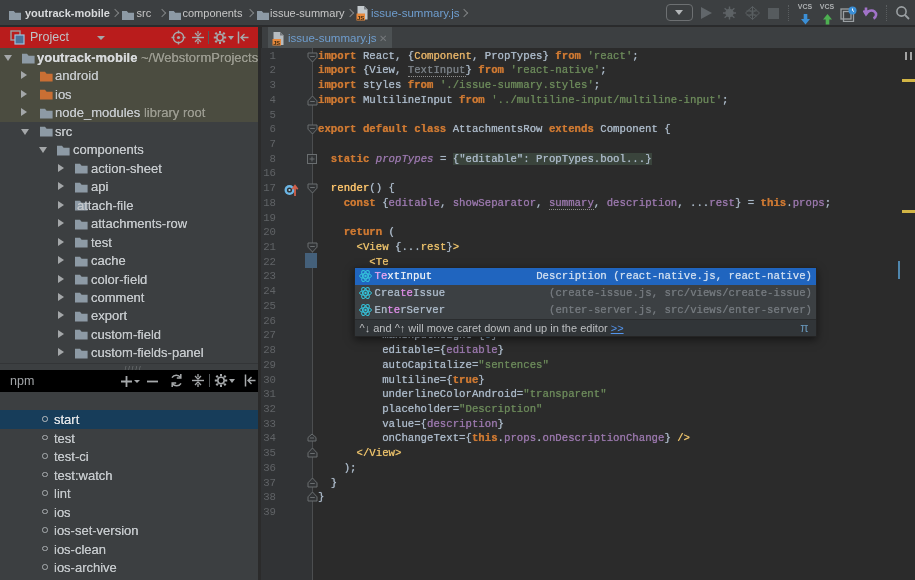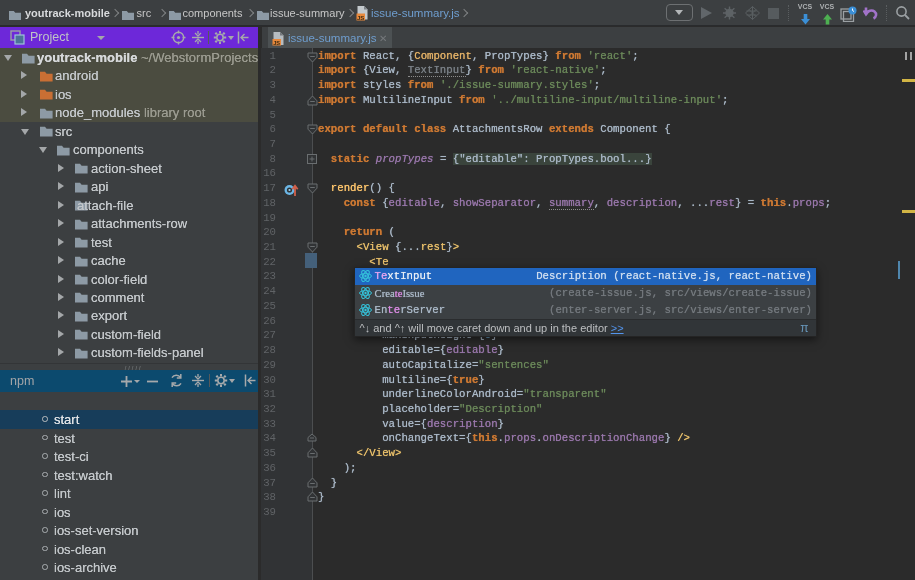--- a/index.html
+++ b/index.html
@@ -1,36 +1,36 @@
 <!DOCTYPE html>
 <html><head>
 <meta charset="utf-8">
 <style>
 * { margin:0; padding:0; box-sizing:border-box; }
 html,body { width:915px; height:580px; background:#2b2b2b; overflow:hidden; }
 body { font-family:"Liberation Sans",sans-serif; position:relative; }
 .abs { position:absolute; }
 
 #titlebar { left:0; top:0; width:915px; height:26px; background:#3c3f41; border-bottom:1px solid #292b2d; }
-#pheader  { left:0; top:27px; width:258px; height:21px; background:#6d28d9; }
+#pheader  { left:0; top:27px; width:258px; height:21px; background:#b91c1c; }
 #tabbar   { left:262px; top:27px; width:653px; height:22px; background:#3c3f41; }
 #gapcol   { left:258px; top:27px; width:4px; height:553px; background:#2b2b2b; }
 .crumb { color:#c7c7c7; font-size:11px; line-height:26px; }
 .chev { width:6px; height:6px; border-right:1.3px solid #7f8284; border-bottom:1.3px solid #7f8284; transform:rotate(-45deg); display:inline-block; position:absolute; }
 
 #ptree { left:0; top:48px; width:258px; height:315px; background:#3c3f41; }
 .trow { position:absolute; left:0; width:258px; height:19px; overflow:hidden; }
 .olive { background:#4b4c40; }
 .tlabel { position:absolute; top:2px; font-size:13px; color:#c3c7ca; white-space:nowrap; text-shadow:0 0 0.5px currentColor; }
 .tgray { color:#9b9b90; }
 .arr-r { position:absolute; top:5px; width:0; height:0; border-left:6px solid #a4a7a9; border-top:4.5px solid transparent; border-bottom:4.5px solid transparent; }
 .arr-d { position:absolute; top:7px; width:0; height:0; border-top:6px solid #a4a7a9; border-left:4.5px solid transparent; border-right:4.5px solid transparent; }
 .ficon { position:absolute; top:3.5px; }
 #splitter { left:0; top:363px; width:258px; height:7px; background:#3c3f41; border-top:1px solid #333537; }
-#npmheader { left:0; top:370px; width:258px; height:22px; background:#0c4a6e; }
+#npmheader { left:0; top:370px; width:258px; height:22px; background:#000000; }
 #npmtree { left:0; top:392px; width:258px; height:188px; background:#3c3f41; }
 .sel-blue { background:#173d5a; }
 
 #editor { left:262px; top:48px; width:653px; height:532px; background:#2b2b2b; }
 #lnums { position:absolute; left:250px; top:48.7px; width:26px; text-align:right; font-family:"Liberation Mono",monospace; font-size:10.7px; line-height:14.72px; color:#606366; white-space:pre; }
 #code { position:absolute; left:318px; top:48.7px; font-family:"Liberation Mono",monospace; font-size:10.7px; line-height:14.72px; color:#a9b7c6; white-space:pre; text-shadow:0 0 0.7px currentColor; }
 #code div { height:14.72px; }
 .k { color:#cc7832; font-weight:bold; }
 .s { color:#6a8759; }
 .nu { color:#6897bb; }
@@ -505,21 +505,21 @@
         </g>
         <circle cx="6.5" cy="6" r="1.2" fill="#35c3db"></circle>
       </svg><span style="padding-left:20px;"><span class="pink" style="color:#e3a4ef;">Te</span>xtInput</span><span class="rlab">Description (react-native.js, react-native)</span></div>
   <div class="prow"><svg class="abs" style="left:4px;top:2.5px;" width="13" height="12">
         <g fill="none" stroke="#35c3db" stroke-width="1">
           <ellipse cx="6.5" cy="6" rx="6" ry="2.4"></ellipse>
           <ellipse cx="6.5" cy="6" rx="6" ry="2.4" transform="rotate(60 6.5 6)"></ellipse>
           <ellipse cx="6.5" cy="6" rx="6" ry="2.4" transform="rotate(-60 6.5 6)"></ellipse>
         </g>
         <circle cx="6.5" cy="6" r="1.2" fill="#35c3db"></circle>
-      </svg><span style="padding-left:20px;font-family:Liberation Serif, serif;">Crea<span class="pink">te</span>Issue</span><span class="rlab">(create-issue.js, src/views/create-issue)</span></div>
+      </svg><span style="padding-left:20px;">Crea<span class="pink">te</span>Issue</span><span class="rlab">(create-issue.js, src/views/create-issue)</span></div>
   <div class="prow"><svg class="abs" style="left:4px;top:2.5px;" width="13" height="12">
         <g fill="none" stroke="#35c3db" stroke-width="1">
           <ellipse cx="6.5" cy="6" rx="6" ry="2.4"></ellipse>
           <ellipse cx="6.5" cy="6" rx="6" ry="2.4" transform="rotate(60 6.5 6)"></ellipse>
           <ellipse cx="6.5" cy="6" rx="6" ry="2.4" transform="rotate(-60 6.5 6)"></ellipse>
         </g>
         <circle cx="6.5" cy="6" r="1.2" fill="#35c3db"></circle>
       </svg><span style="padding-left:20px;">En<span class="pink">te</span>rServer</span><span class="rlab">(enter-server.js, src/views/enter-server)</span></div>
   <div id="phint">^↓ and ^↑ will move caret down and up in the editor <span style="color:#5394ec;text-decoration:underline;">&gt;&gt;</span><span class="abs" style="right:7px;top:0;color:#6897bb;font-size:12px;">π</span></div>
 </div>

